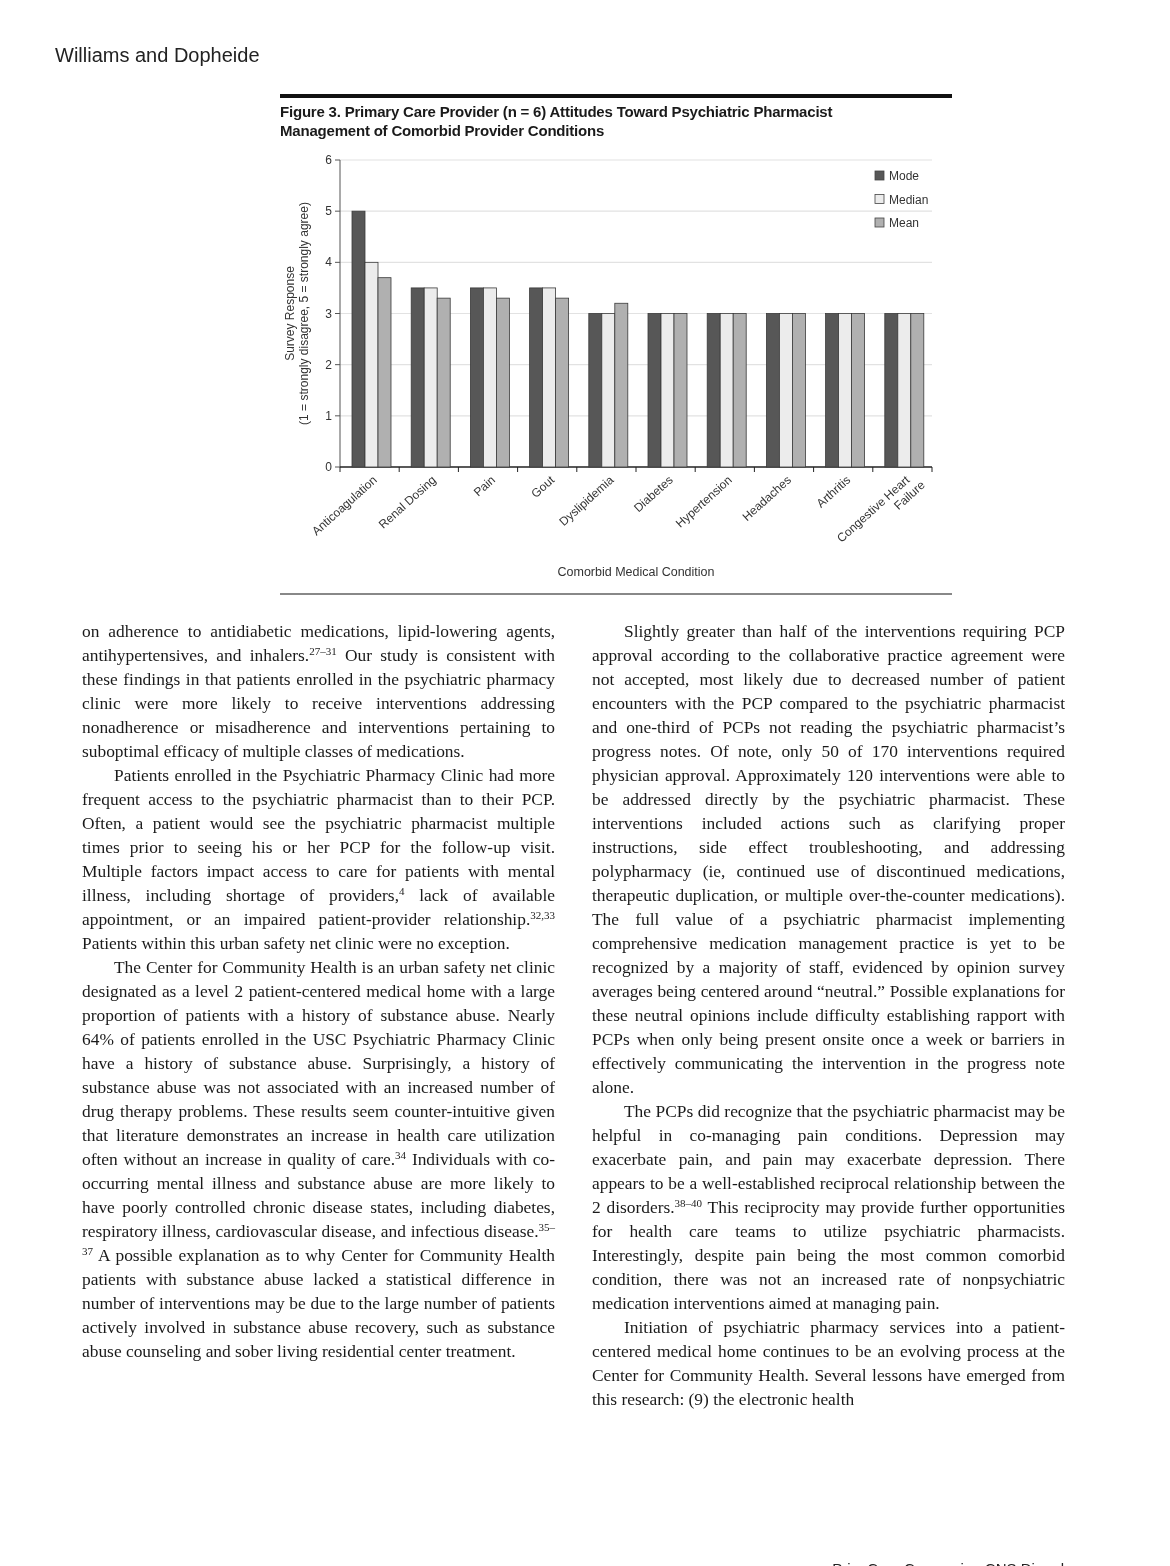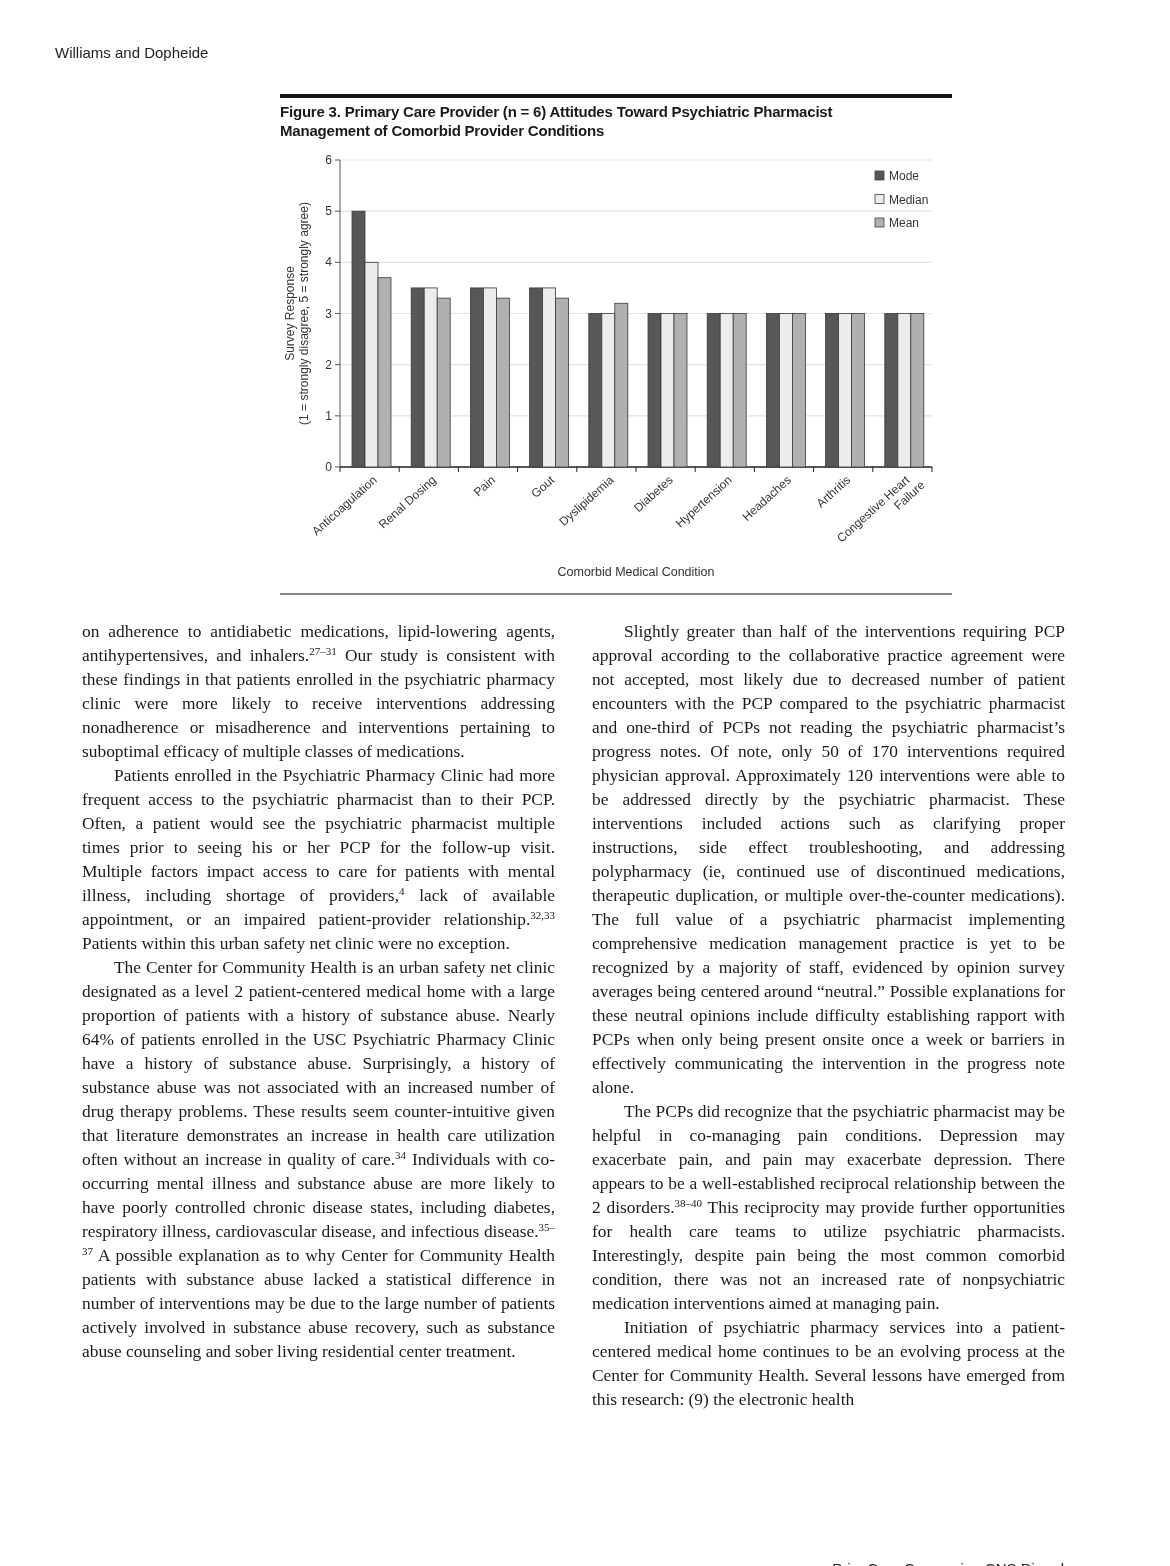--- a/index.html
+++ b/index.html
@@ -1,17 +1,17 @@
 <!DOCTYPE html>
 <html><head>
 <meta charset="utf-8">
 <style>
   html, body { margin: 0; padding: 0; background: #ffffff; }
   body { width: 1170px; height: 1566px; position: relative; overflow: hidden; color: #1a1a1a; }
-  .running-head { position: absolute; left: 55px; top: 44px; font-family: "Liberation Sans", sans-serif; font-size: 15px; color: #222; }
+  .running-head { position: absolute; left: 55px; top: 44px; font-family: "Liberation Sans", sans-serif; font-size: 20px; color: #222; }
   .figure { position: absolute; left: 240px; top: 94px; width: 672px; height: 502px; margin-left: 40px; }
   .fig-topbar { position: absolute; left: 0; top: 0; width: 672px; height: 4px; background: #111; }
   .fig-title { position: absolute; left: 0; top: 8px; width: 672px; font-family: "Liberation Sans", sans-serif; font-weight: bold; font-size: 15px; line-height: 19px; color: #1a1a1a; letter-spacing: -0.2px; }
   .fig-bottomrule { position: absolute; left: 0; top: 499px; width: 672px; height: 2px; background: #888; }
   svg.chart { position: absolute; left: 0; top: 0; }
   .body-text { position: absolute; top: 619px; width: 473px; font-family: "Liberation Serif", serif; font-size: 17.4px; line-height: 24px; text-align: justify; color: #1a1a1a; }
   .body-text p { margin: 0; text-indent: 32px; }
   .body-text p.noindent { text-indent: 0; }
   .col-left { left: 82px; }
   .col-right { left: 592px; }

